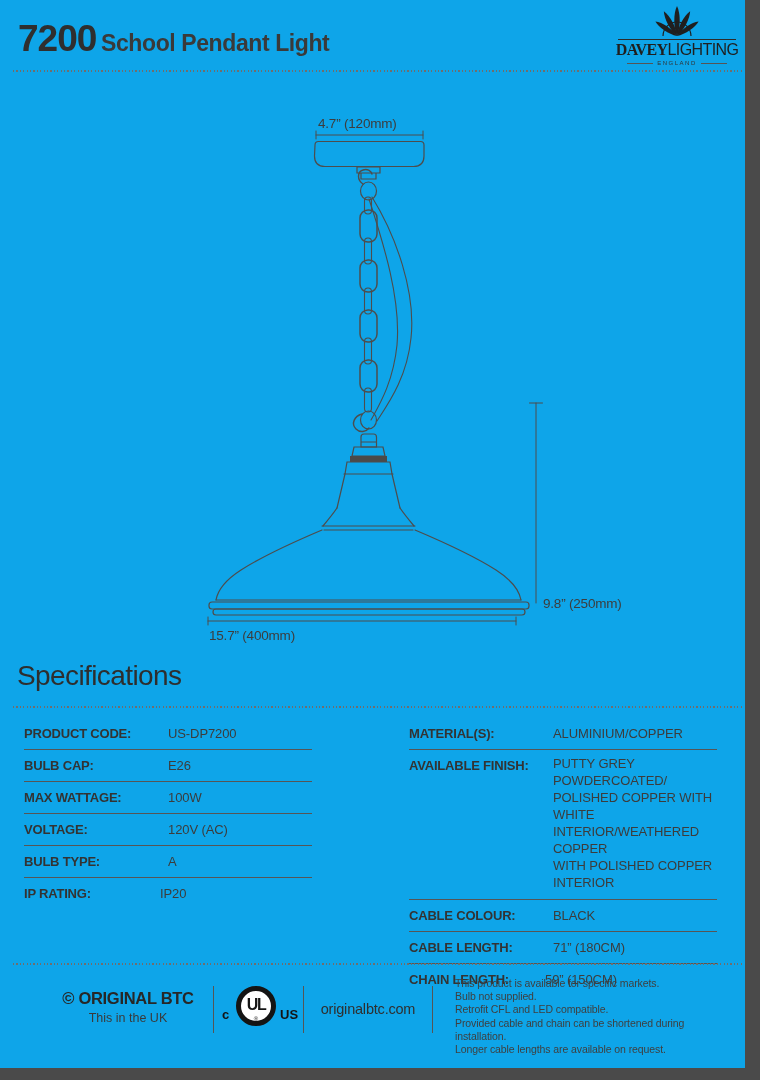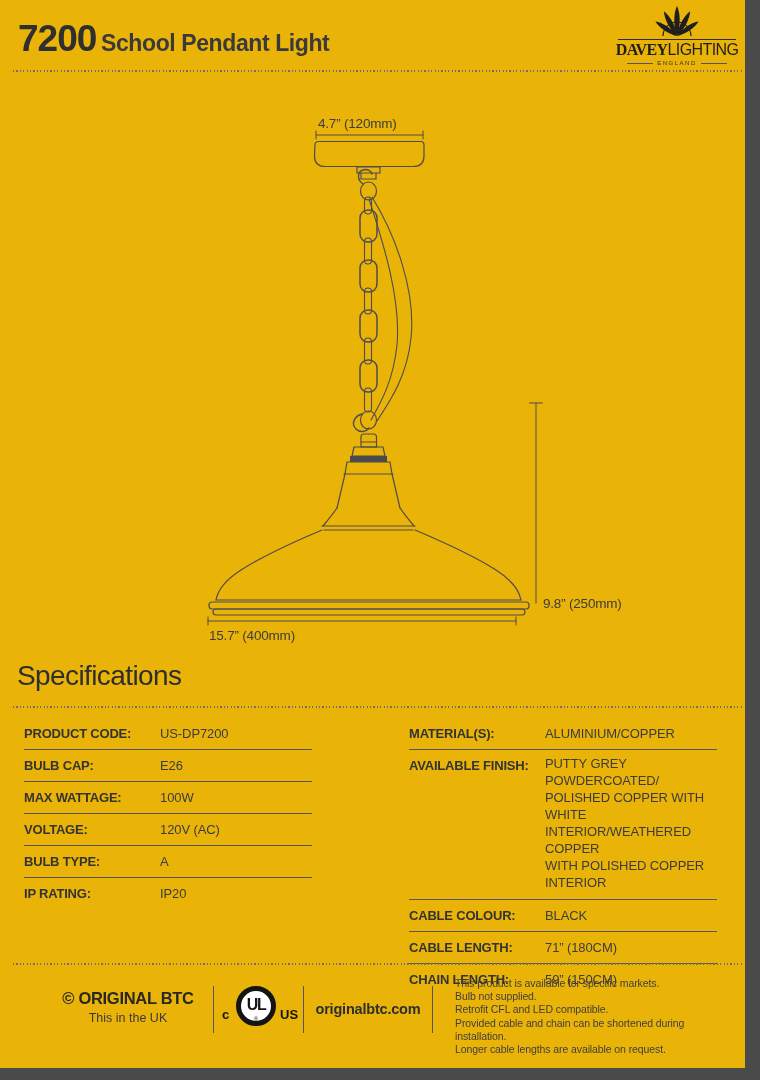--- a/index.html
+++ b/index.html
@@ -4,21 +4,21 @@
 <style>
   html,body{margin:0;padding:0;}
   body{
     width:760px;height:1080px;position:relative;
     background:#4a4a4a;overflow:hidden;
     font-family:"Liberation Sans",sans-serif;
     -webkit-font-smoothing:antialiased;
   }
   .page{
     position:absolute;left:0;top:0;width:745px;height:1068px;
-    background:#eab308;color:#3d3d3d;
+    background:#0ea5e9;color:#3d3d3d;
   }
   .dotted{
     position:absolute;left:13px;width:731px;height:2px;
     background:repeating-linear-gradient(90deg,#6e6e6e 0 1.1px,transparent 1.1px 3.4px);
   }
   
   .hdr-code{
     position:absolute;left:18px;top:18px;
     font-size:37px;font-weight:700;letter-spacing:-1px;color:#2f2f2f;
   }
@@ -40,41 +40,41 @@
   .draw text{font-family:"Liberation Sans",sans-serif;font-size:13.5px;fill:#3d3d3d;letter-spacing:-0.2px;}
   
   .spec-title{
     position:absolute;left:17px;top:660px;
     font-size:28px;font-weight:400;letter-spacing:-0.6px;color:#2e2e2e;
   }
   .spec-table{position:absolute;top:718px;}
   .spec-left{left:24px;width:288px;}
   .spec-right{left:409px;width:308px;}
   .spec-row{display:flex;align-items:flex-start;padding:9px 0 8px 0;}
-  .spec-row:not(:last-child){border-bottom:1px solid #565656;}
+  .spec-row:not(:last-child){border-bottom:1px solid #565656;gap:8px;}
   .spec-label{flex:0 0 136px;font-size:13px;font-weight:700;letter-spacing:-0.2px;color:#333;line-height:14px;}
   .spec-value{font-size:13px;font-weight:400;letter-spacing:-0.1px;color:#3c3c3c;line-height:14px;white-space:pre-line;}
   .spec-row.tall .spec-value{line-height:17px;margin-top:-4px;}
   
   .footer{position:absolute;left:0;top:963px;width:745px;height:105px;}
   .f-copy{position:absolute;left:38px;top:26px;width:180px;text-align:center;}
   .f-copy .c1{font-size:16.5px;font-weight:600;letter-spacing:-0.3px;color:#272727;}
   .f-copy .c2{font-size:12.5px;font-weight:400;color:#3a3a3a;margin-top:3px;}
   .f-div{position:absolute;top:23px;width:1px;height:47px;background:#555;}
   .f-div1{left:213px;}.f-div2{left:303px;}.f-div3{left:432px;}
   .ul-c{position:absolute;left:222px;top:44px;font-size:13px;font-weight:800;color:#141414;}
   .ul-circle{
     position:absolute;left:236px;top:23px;width:30px;height:30px;
     border:5px solid #141414;border-radius:50%;background:#fff;text-align:center;
   }
   .ul-text{font-size:16px;font-weight:800;letter-spacing:-1.5px;color:#141414;line-height:28px;display:block;}
   .ul-reg{position:absolute;left:0;right:0;bottom:-1px;font-size:6px;color:#141414;line-height:6px;}
   .ul-us{position:absolute;left:280px;top:44px;font-size:13px;font-weight:800;color:#141414;}
   .f-web{position:absolute;left:303px;top:38px;width:130px;text-align:center;
-    font-size:14.5px;letter-spacing:-0.2px;color:#2f2f2f;font-weight:bold;}
+    font-size:14.5px;letter-spacing:-0.2px;color:#2f2f2f;}
   .f-notes{position:absolute;left:455px;top:14px;width:280px;}
   .f-notes div{font-size:10.5px;line-height:13.2px;letter-spacing:-0.1px;color:#3f3f3f;}
 </style>
 </head>
 <body>
 
 <div class="page">
 
   <div class="hdr-code">7200</div>
   <div class="hdr-name">School Pendant Light</div>

